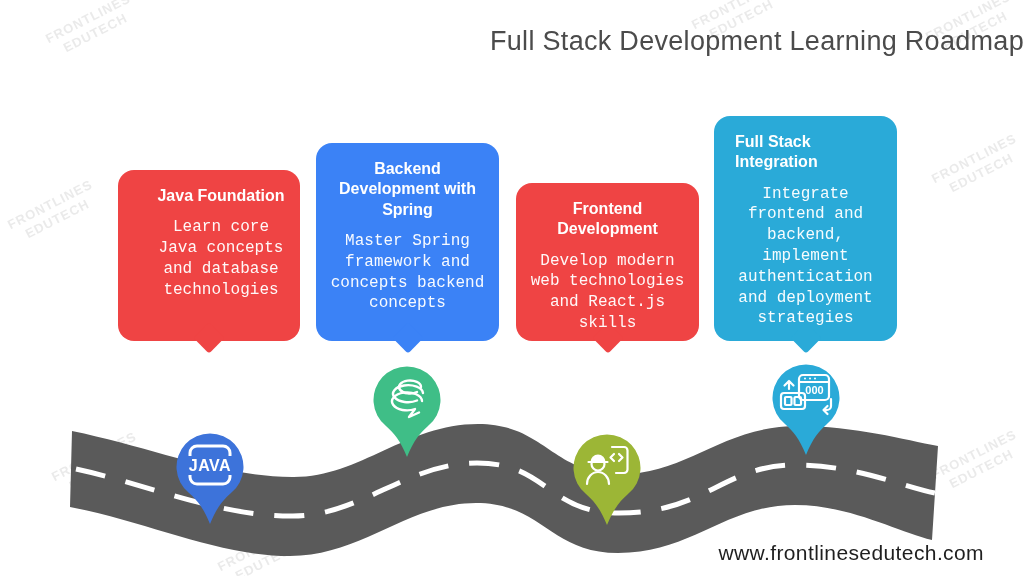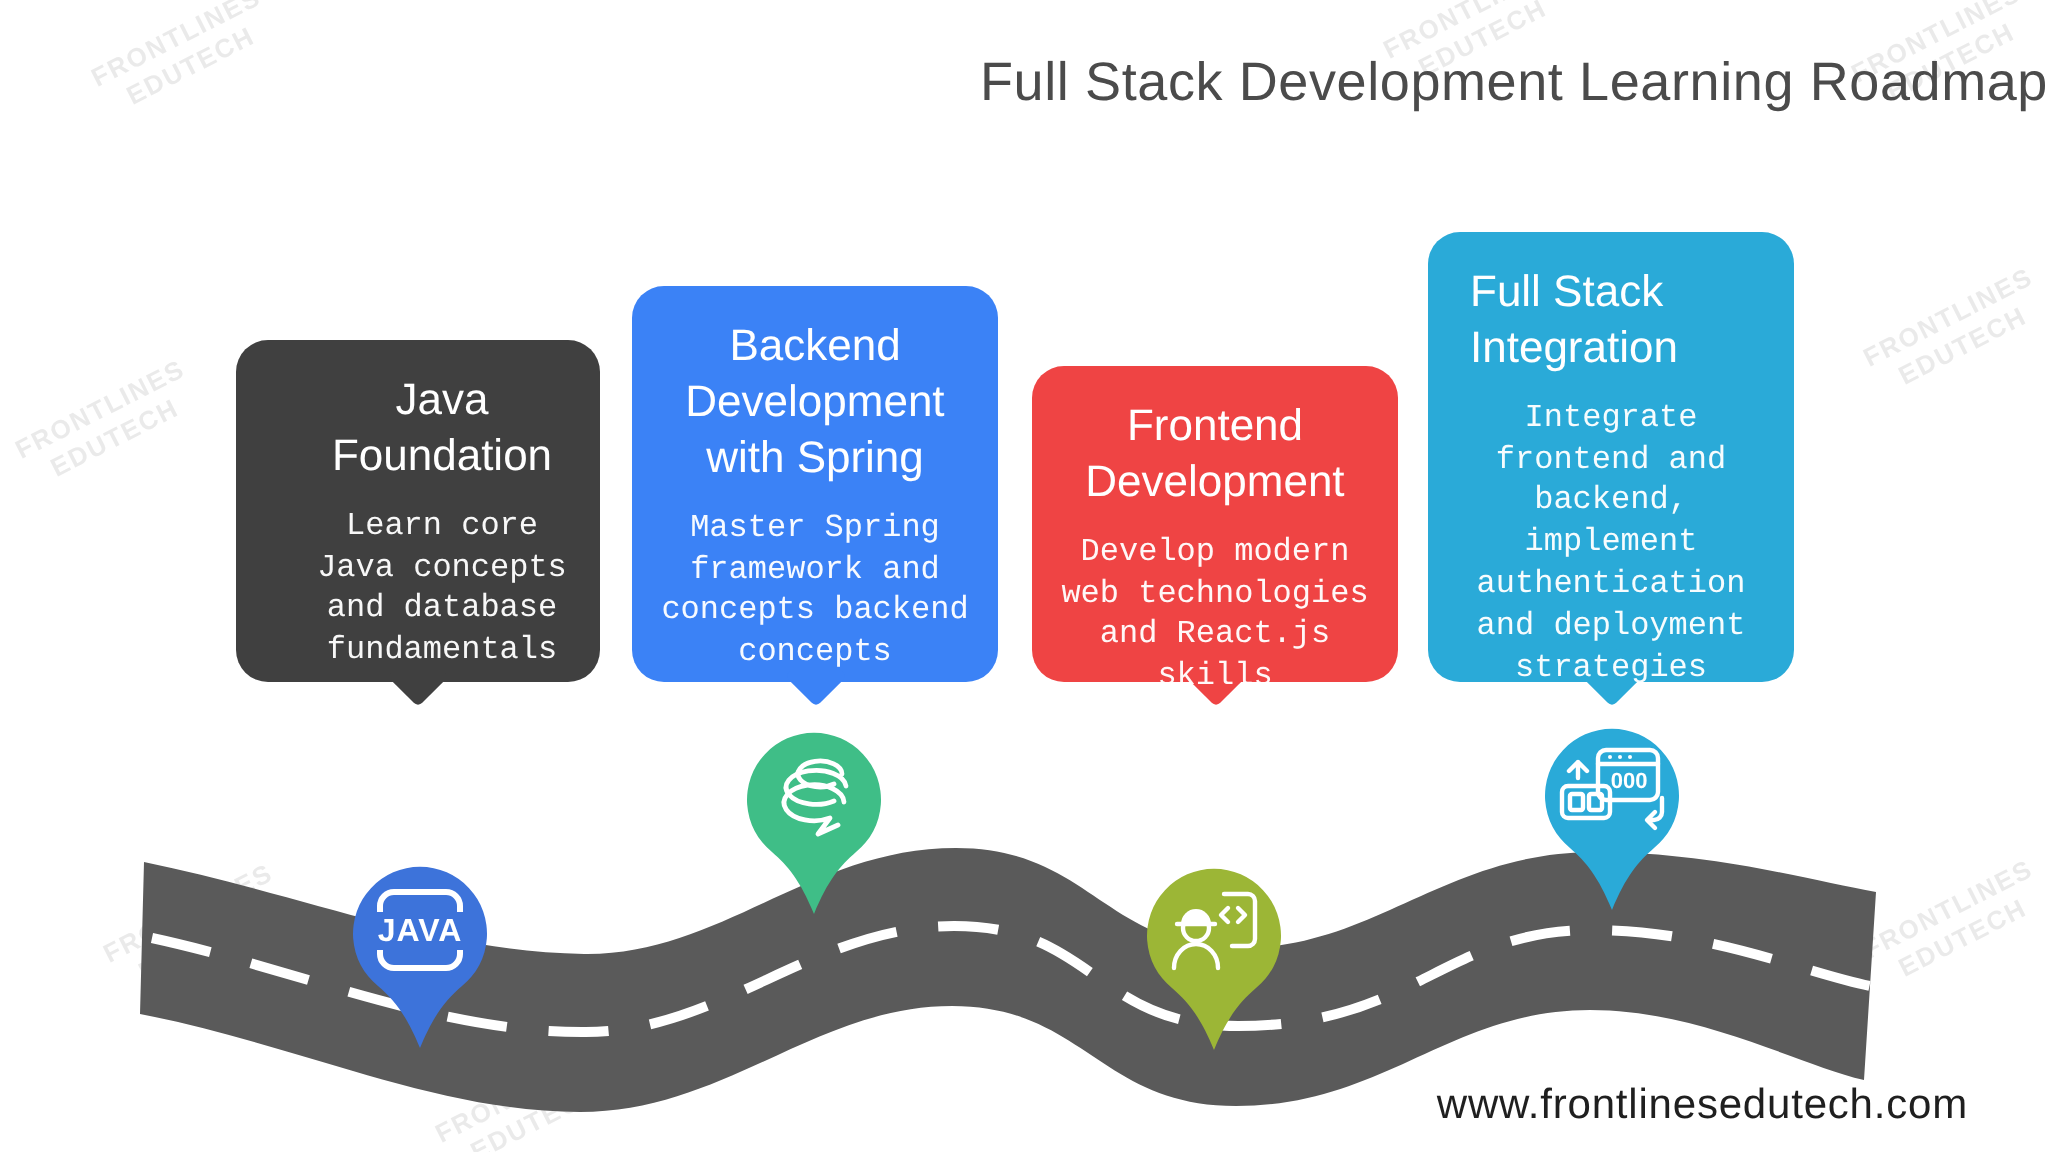--- a/index.html
+++ b/index.html
@@ -18,21 +18,21 @@
   .page-title {
     position:absolute; left:0; top:26px; width:1024px; text-align:right;
     font-size:27px; font-weight:normal; color:#4b4b4b; letter-spacing:.3px;
   }
 
   
   .card {
     position:absolute; border-radius:16px; color:#ffffff; text-align:center;
     padding:16px 11px 10px 11px;
   }
-  .card-title { font-size:22px; font-weight:normal; line-height:1.27; margin-bottom:11px; }
+  .card-title { font-size:16px; font-weight:bold; line-height:1.27; margin-bottom:11px; }
   .card-body  { font-size:16px; line-height:1.3; color:rgba(255,255,255,.96);font-family:Liberation Mono, monospace; }
   .title-left .card-title { text-align:left; padding-left:10px; }
   .card-tail {
     position:absolute; left:50%; bottom:-8px; width:22px; height:22px; margin-left:-11px;
     transform:rotate(45deg); background:inherit; border-radius:3px; z-index:-1;
   }
   .card { z-index:5; }
 
   
   .road-svg { position:absolute; left:0; top:0; z-index:1; }
@@ -76,23 +76,23 @@
          C 218 556, 148 522, 70 507
          Z" style="fill: rgb(90, 90, 90);"></path>
     <path fill="none" stroke="#ffffff" stroke-width="5" stroke-dasharray="30 21" d="M 76 469
          C 150 485, 218 516, 291 516
          C 360 517, 406 463, 477 463
          C 548 463, 547 513, 619 513
          C 707 513, 722 465, 796 465
          C 855 465, 901 486, 935 493"></path>
   </svg>
 
-  <div class="card" style="left: 118px; top: 170px; width: 182px; height: 171px; background-color: #404040; padding-left: 35px;">
+  <div class="card" style="left: 118px; top: 170px; width: 182px; height: 171px; background-color: #ef4444; padding-left: 35px;">
     <div class="card-title">Java Foundation</div>
-    <div class="card-body">Learn core Java concepts and database fundamentals</div>
+    <div class="card-body">Learn core Java concepts and database technologies</div>
     <div class="card-tail"></div>
   </div>
 
   <div class="card" style="left: 316px; top: 143px; width: 183px; height: 198px; background-color: #3b82f6;">
     <div class="card-title">Backend Development with Spring</div>
     <div class="card-body">Master Spring framework and concepts backend concepts</div>
     <div class="card-tail"></div>
   </div>
 
   <div class="card" style="left: 516px; top: 183px; width: 183px; height: 158px; background-color: #ef4444;">

